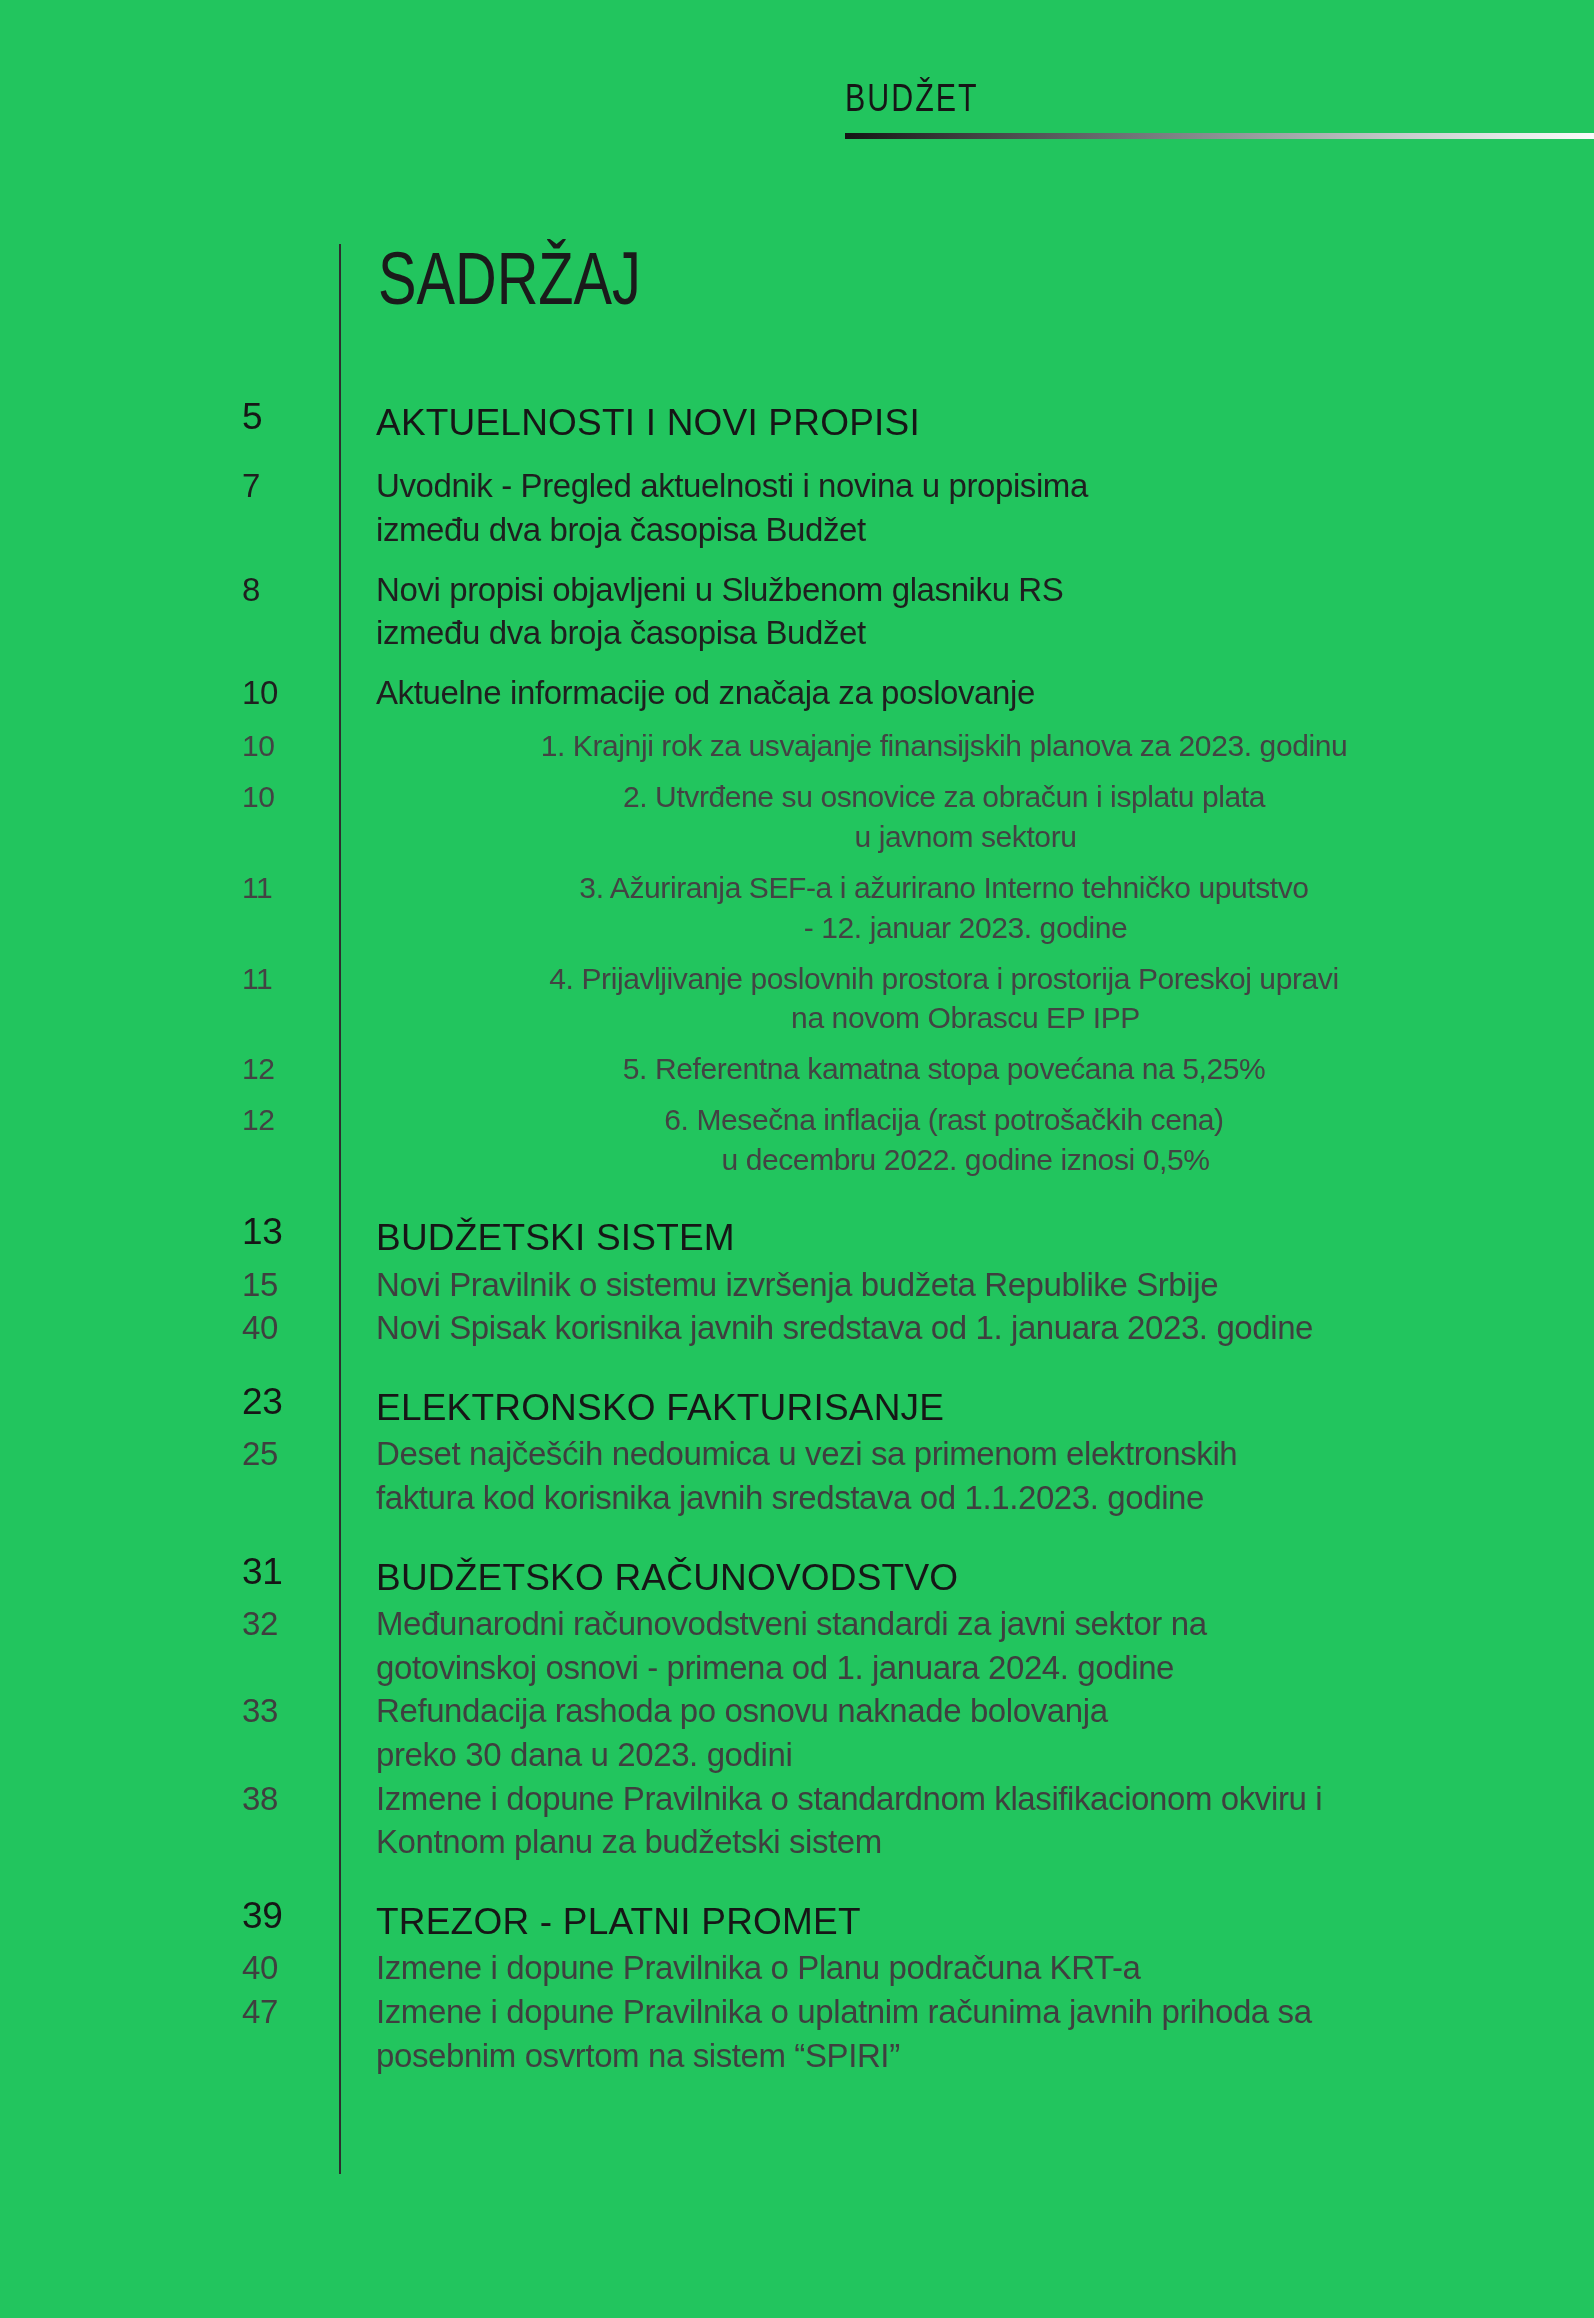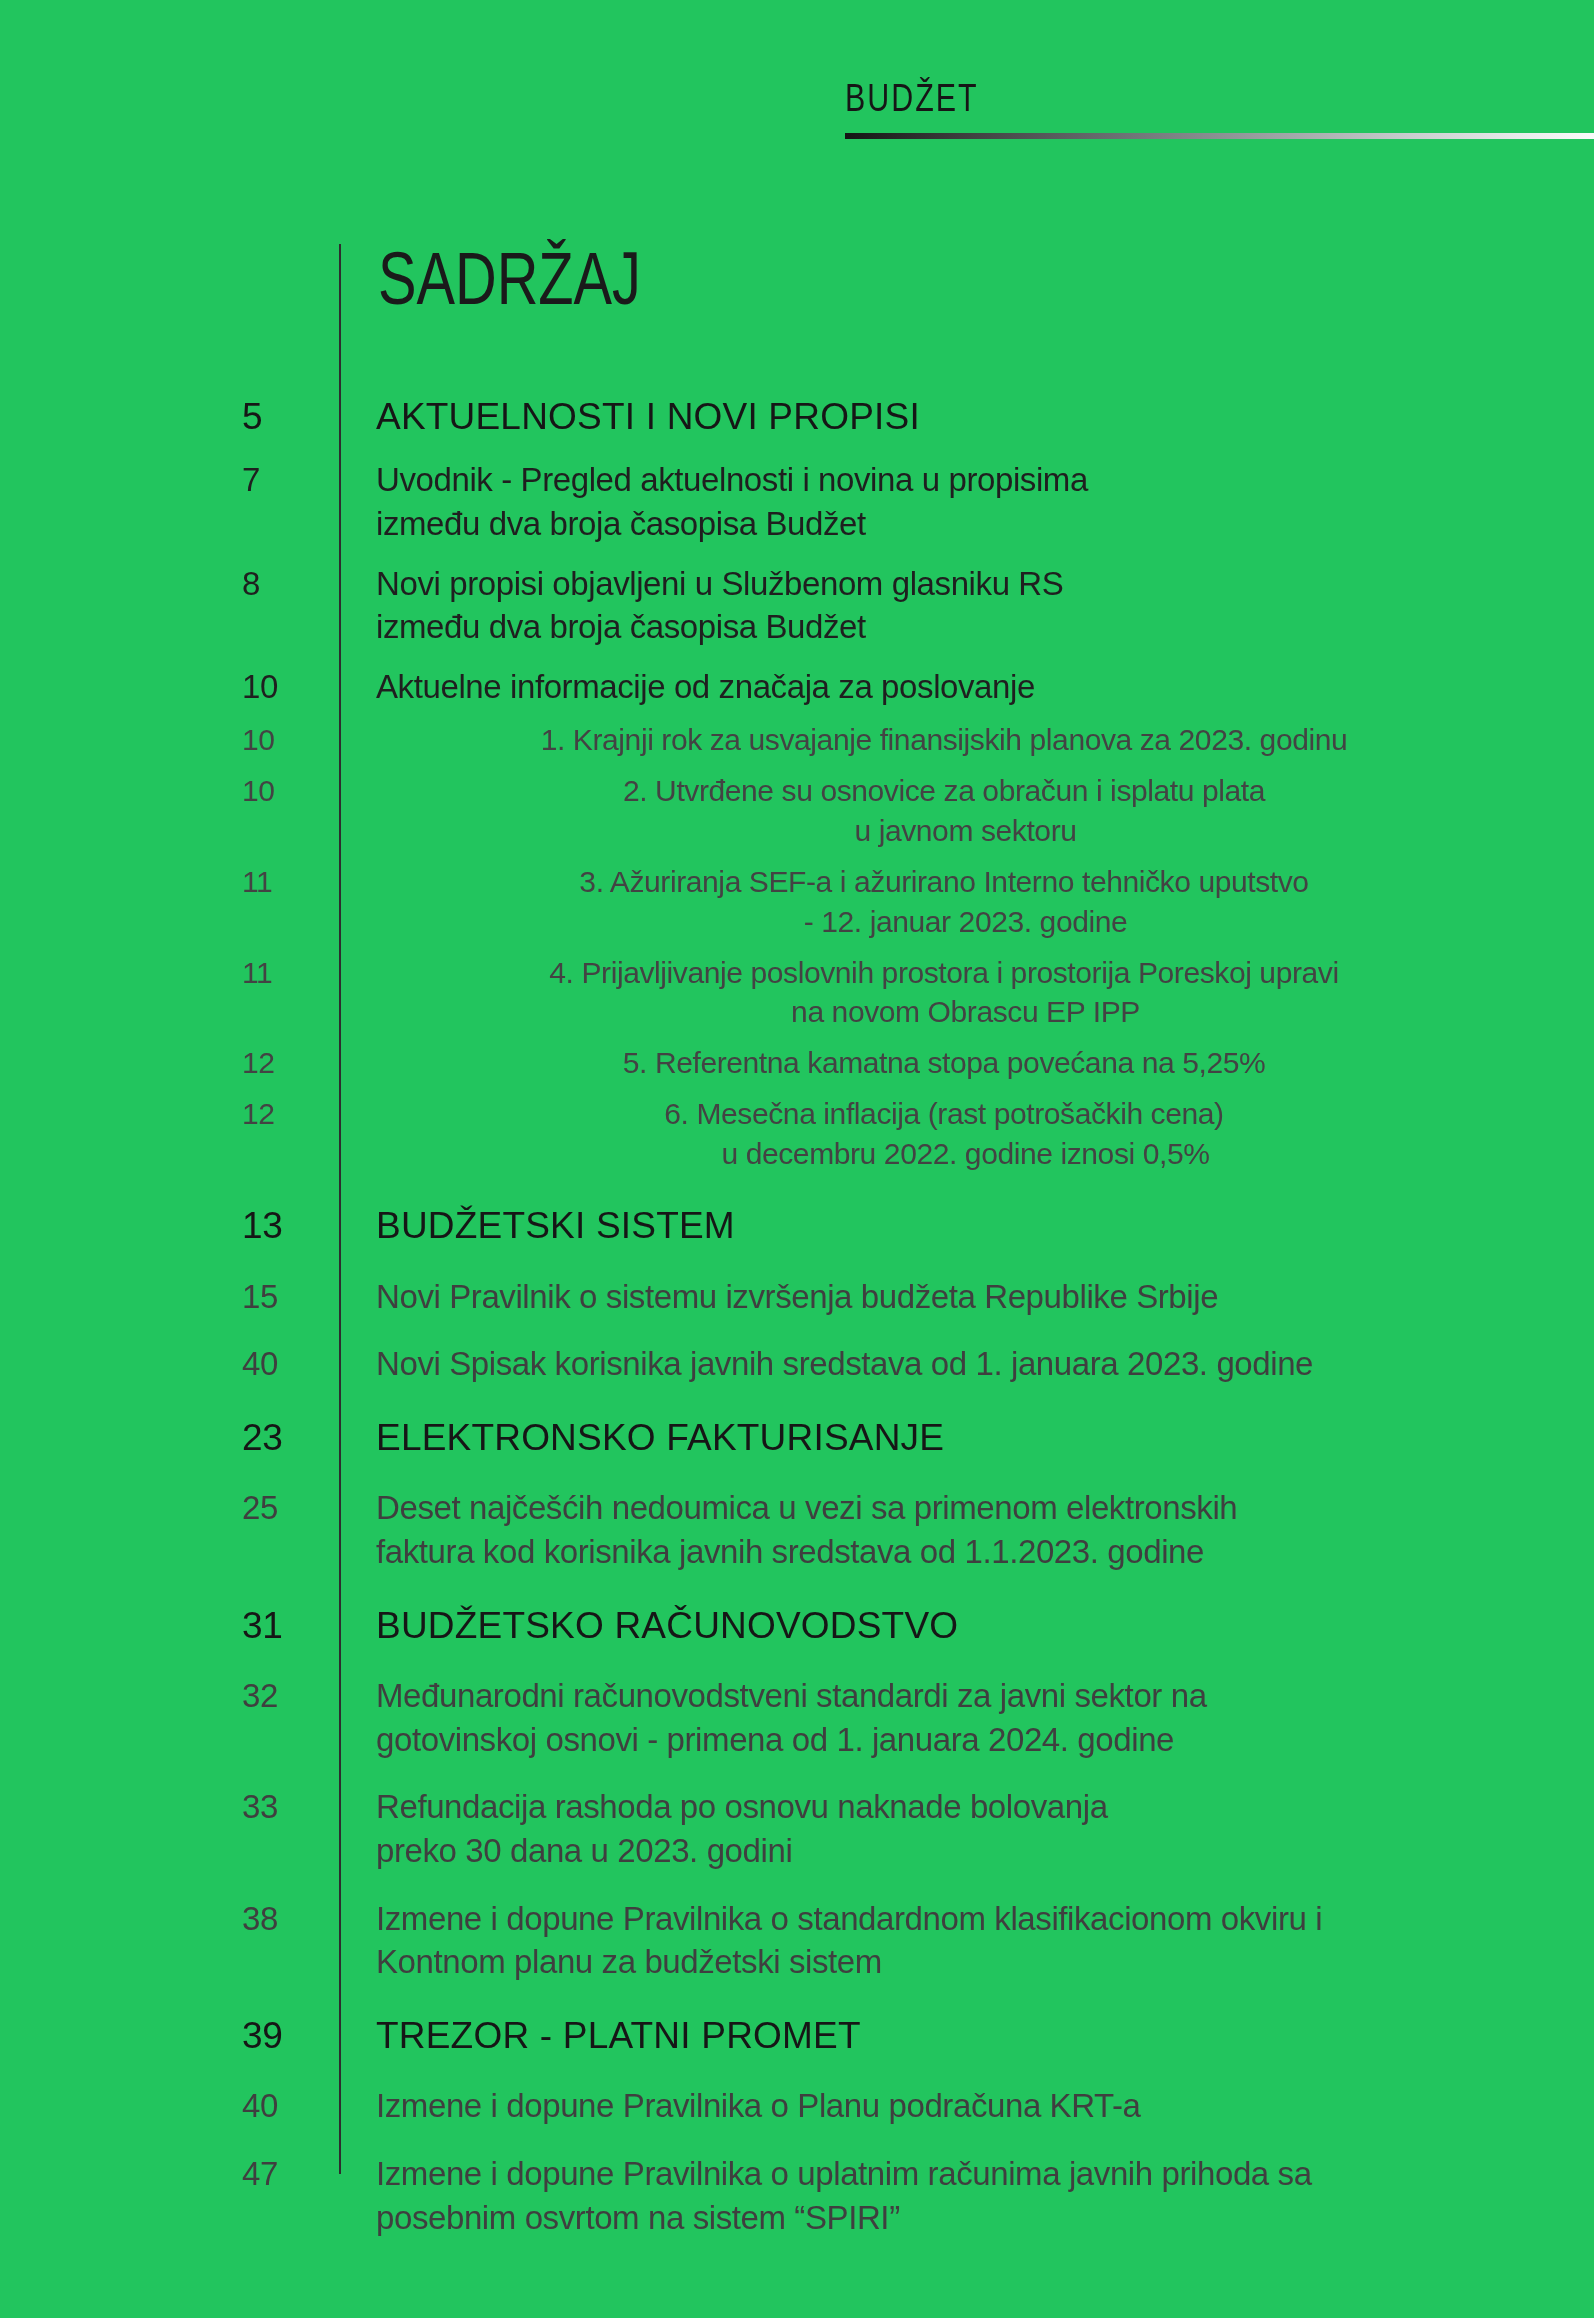--- a/index.html
+++ b/index.html
@@ -69,23 +69,23 @@
     margin-left: 242px;
     box-sizing: border-box;
   }
   .row .txt {
     flex: 1 1 auto;
     padding-right: 82px;
     white-space: pre-line;
   }
 
   .row.section { font-size: 37px; font-weight: 400; color: #161616; margin-top: 28px; }
-  .row.section .txt { letter-spacing: 0.2px; }
+  .row.section .txt { letter-spacing: 0.2px; margin-top: 6px; }
   .row.entry   { font-size: 33px; font-weight: 400; color: #1f1f1f; margin-top: 16.4px; }
-  .row.article { font-size: 33px; font-weight: 300; color: #3f3f3f; margin-top: 24px; }
+  .row.article { font-size: 33px; font-weight: 300; color: #3f3f3f; margin-top: 0; }
   .row.sub     { font-size: 30px; font-weight: 300; color: #434343; margin-top: 11.5px; }
   
   .row.sub .txt { padding-left: 43px; text-indent: -43px; text-align: center; }
 </style>
 </head>
 <body>
 
 <div class="page">
 
   <div class="masthead-title">BUDŽET</div>

